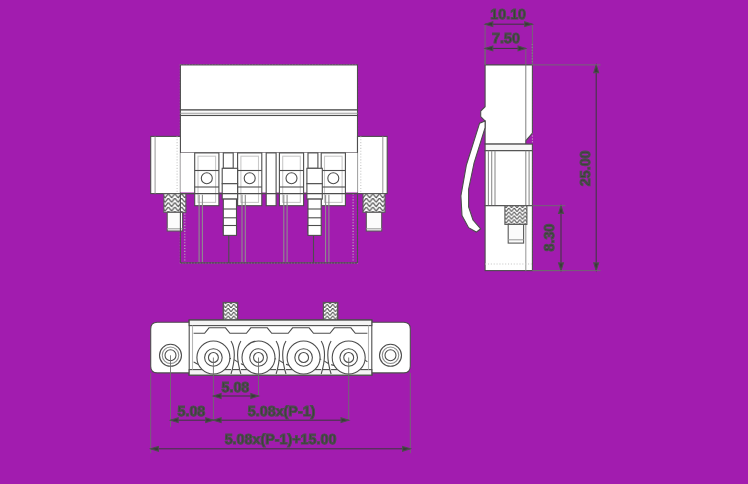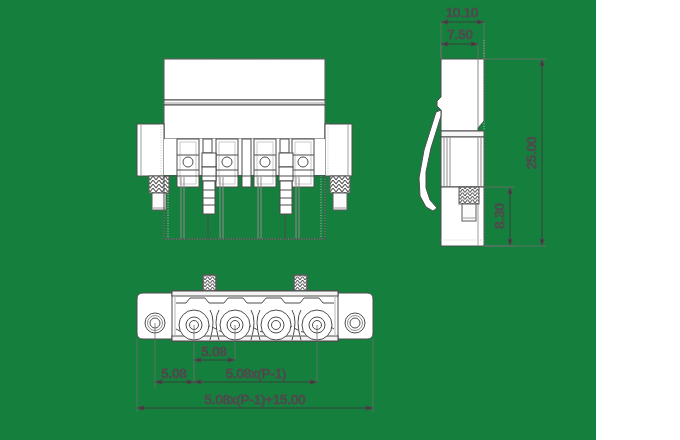--- a/index.html
+++ b/index.html
@@ -1,18 +1,18 @@
 <!DOCTYPE html>
 <html><head>
 <meta charset="utf-8">
 <style>
   html,body{margin:0;padding:0;background:#ffffff;}
   body{width:680px;height:440px;overflow:hidden;
        font-family:"Liberation Sans",sans-serif;}
-  #stage{position:relative;width:596px;height:440px;background:#15803d;}
+  #stage{position:relative;width:680px;height:440px;background:#a21caf;font-weight:bold;}
   #stage svg{position:absolute;left:0;top:0;}
   .dimtext{font-family:"Liberation Sans",sans-serif;font-size:13px;fill:#3a3a3a;}
 </style>
 </head>
 <body>
 
 <div id="stage">
 
 <svg width="680" height="440" viewBox="0 0 680 440">
   <defs>

